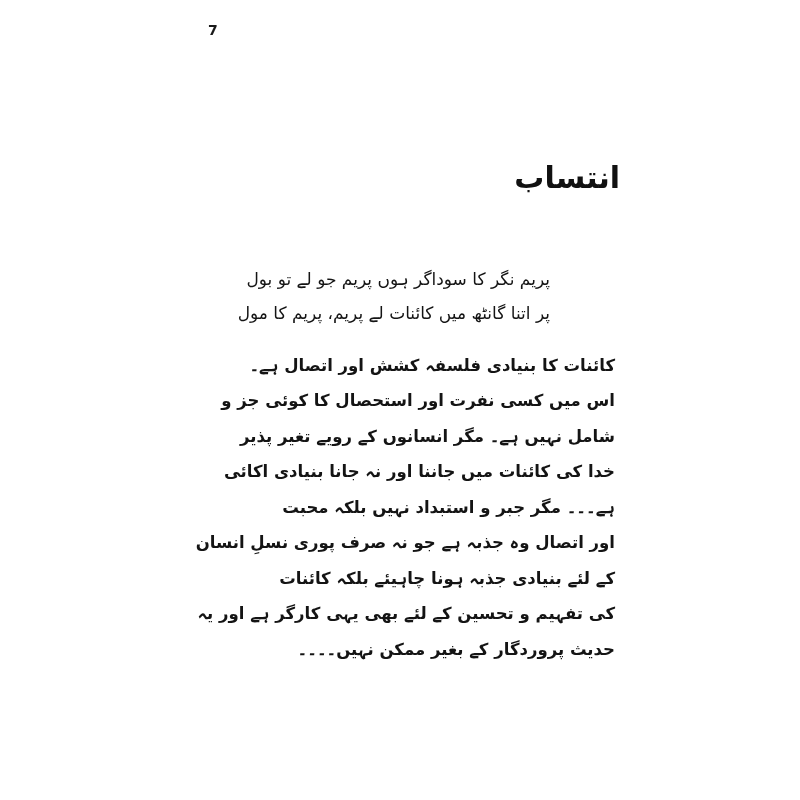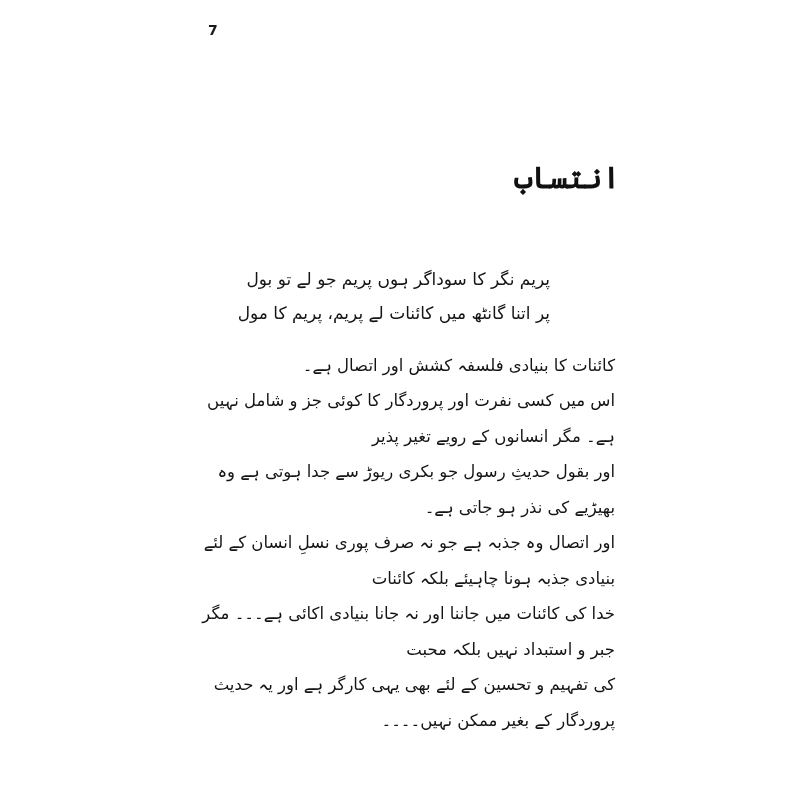--- a/index.html
+++ b/index.html
@@ -31,21 +31,20 @@
   
   .dedication-title {
     position: absolute;
     top: 160px;
     right: 180px;
     font-size: 30px;
     line-height: 1.2;
     font-weight: 600;
     color: #111111;
     letter-spacing: 0.5px;
-    font-family: Liberation Serif, serif;
   }
 
   
   .verse-block {
     position: absolute;
     top: 262px;
     right: 250px;
     width: 330px;
     text-align: right;
     font-size: 17px;
@@ -60,20 +59,21 @@
   
   .prose-block {
     position: absolute;
     top: 348px;
     right: 185px;
     width: 430px;
     text-align: right;
     font-size: 16.5px;
     line-height: 2.15;
     color: #141414;
+    font-weight: bold;
   }
   .prose-line {
     display: block;
   }
 
   
   .author {
     position: absolute;
     top: 650px;
     right: 420px;
@@ -91,21 +91,20 @@
 
   <div class="dedication-title">انتساب</div>
 
   <div class="verse-block">
     <span class="verse-line">پریم نگر کا سوداگر ہوں پریم جو لے تو بول</span>
     <span class="verse-line">پر اتنا گانٹھ میں کائنات لے پریم، پریم کا مول</span>
   </div>
 
   <div class="prose-block">
     <span class="prose-line">کائنات کا بنیادی فلسفہ کشش اور اتصال ہے۔</span>
-    <span class="prose-line">اس میں کسی نفرت اور پروردگار کا کوئی جز و شامل نہیں ہے۔ مگر انسانوں کے رویے تغیر پذیر</span>
-    <span class="prose-line">اور بقول حدیثِ رسول جو بکری ریوڑ سے جدا ہوتی ہے وہ بھیڑیے کی نذر ہو جاتی ہے۔</span>
+    <span class="prose-line">اس میں کسی نفرت اور استحصال کا کوئی جز و شامل نہیں ہے۔ مگر انسانوں کے رویے تغیر پذیر</span>
+    <span class="prose-line">خدا کی کائنات میں جاننا اور نہ جانا بنیادی اکائی ہے۔۔۔ مگر جبر و استبداد نہیں بلکہ محبت</span>
     <span class="prose-line">اور اتصال وہ جذبہ ہے جو نہ صرف پوری نسلِ انسان کے لئے بنیادی جذبہ ہونا چاہیئے بلکہ کائنات</span>
-    <span class="prose-line">خدا کی کائنات میں جاننا اور نہ جانا بنیادی اکائی ہے۔۔۔ مگر جبر و استبداد نہیں بلکہ محبت</span>
     <span class="prose-line">کی تفہیم و تحسین کے لئے بھی یہی کارگر ہے اور یہ حدیث پروردگار کے بغیر ممکن نہیں۔۔۔۔</span>
   </div>
 
 
 </div>
 
 </body></html>

